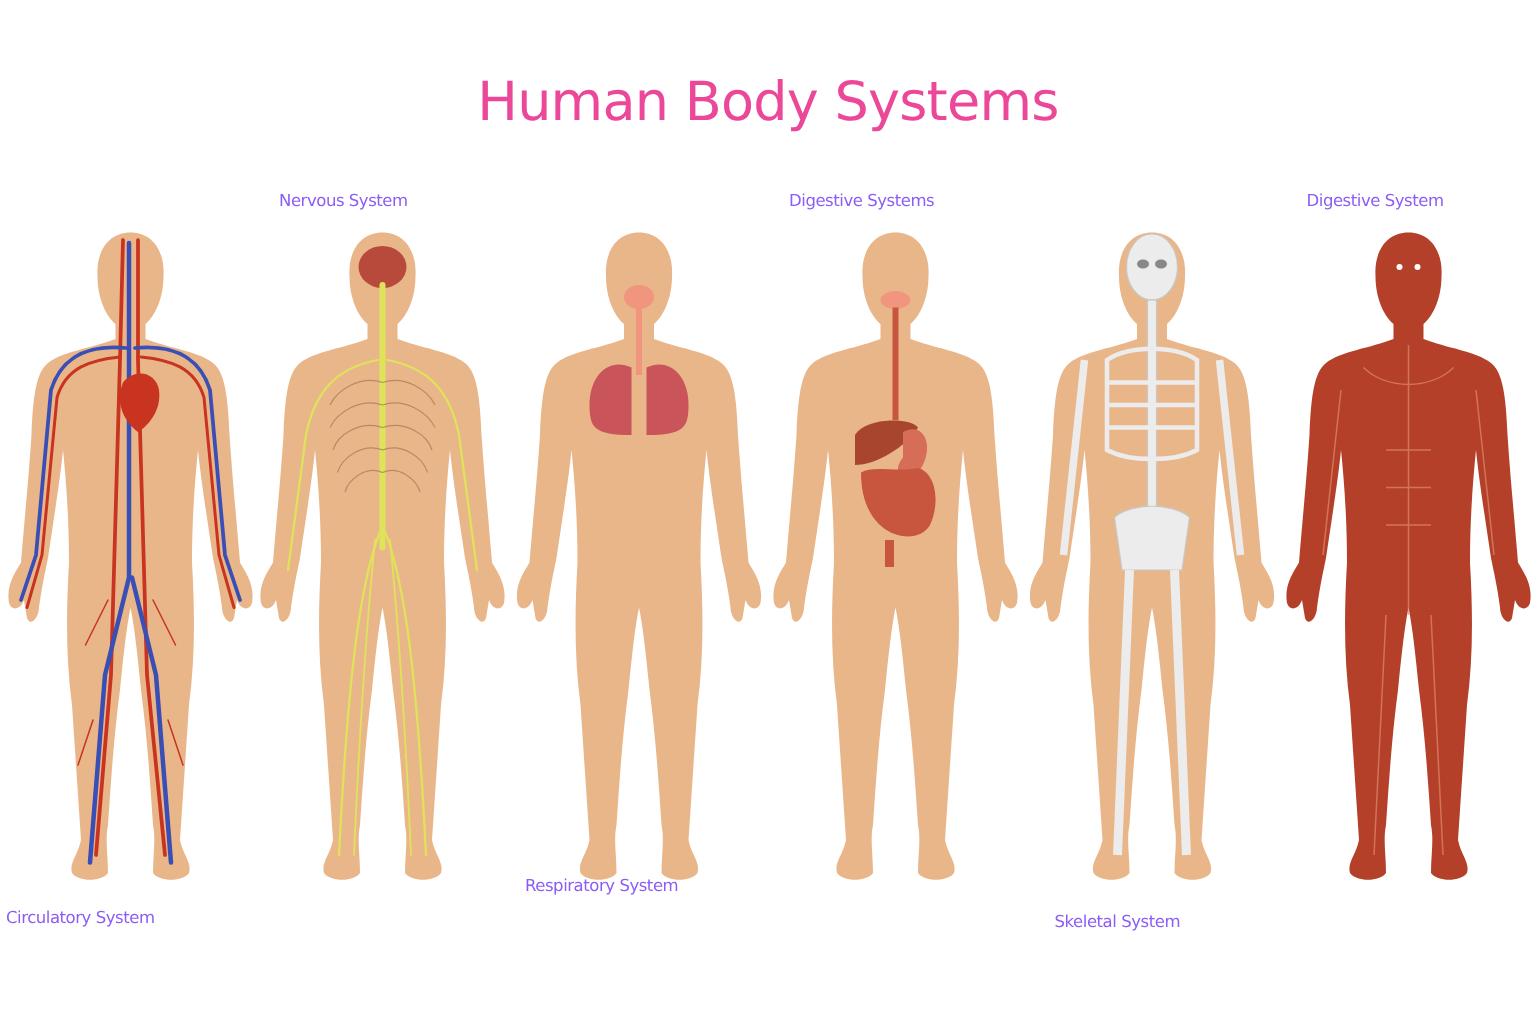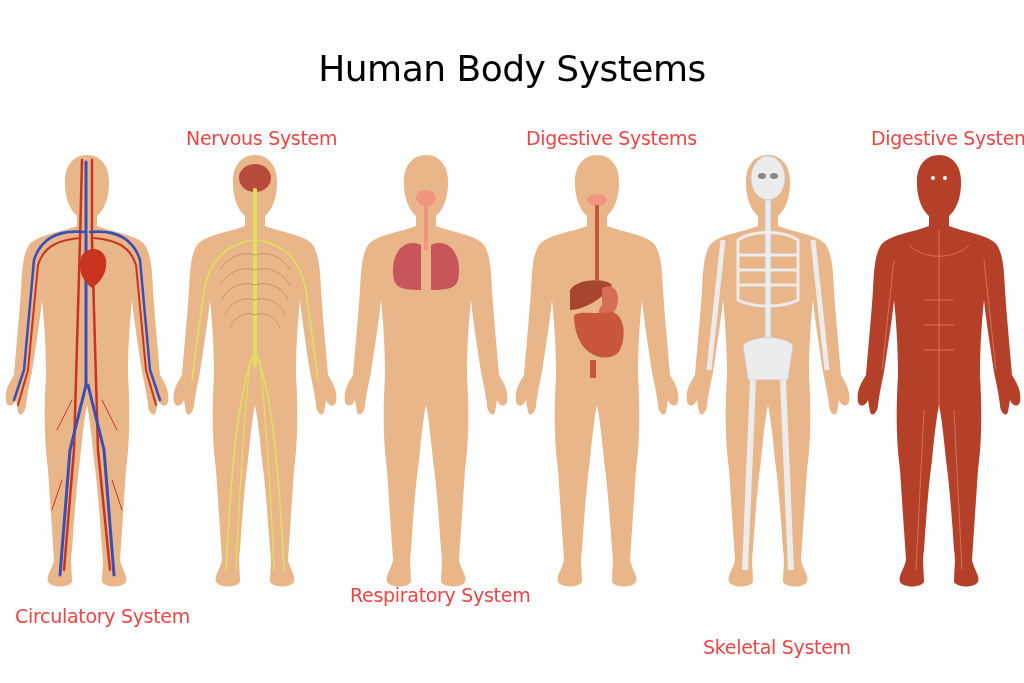--- a/index.html
+++ b/index.html
@@ -1,18 +1,18 @@
 <!DOCTYPE html>
 <html><head>
 <meta charset="utf-8">
 <style>
   html,body{margin:0;padding:0;background:#fff;}
   body{width:1024px;height:683px;position:relative;overflow:hidden;font-family:"Liberation Sans","DejaVu Sans",sans-serif;}
-  .title{position:absolute;left:0;width:1024px;top:48px;text-align:center;font-size:36px;color:#000000;font-family:"DejaVu Sans","Liberation Sans",sans-serif;letter-spacing:-0.5px;}
-  .label{position:absolute;font-size:19px;color:#ef4444;font-family:"DejaVu Sans","Liberation Sans",sans-serif;white-space:nowrap;letter-spacing:-0.3px;}
+  .title{position:absolute;left:0;width:1024px;top:48px;text-align:center;font-size:36px;color:#ec4899;font-family:"DejaVu Sans","Liberation Sans",sans-serif;letter-spacing:-0.5px;}
+  .label{position:absolute;font-size:11px;color:#8b5cf6;font-family:"DejaVu Sans","Liberation Sans",sans-serif;white-space:nowrap;letter-spacing:-0.3px;}
   .fig{position:absolute;top:150px;width:170px;height:450px;}
   svg{display:block;}
 </style>
 </head>
 <body>
 
 <svg width="0" height="0" style="position:absolute">
   <defs>
     <path id="body" d="M85,5 C70,5 62,18 63,34 C63,48 68,60 75,66 L75,76 C60,82 40,84 30,92 C22,98 20,115 19,140 C17,170 14,200 12,225 C8,232 2,240 4,252 C6,258 12,256 14,250 L16,262 C18,268 24,262 24,255 C26,240 28,232 30,222 C34,195 38,170 40,150 C42,170 44,195 44,225 C42,260 42,290 46,320 C48,350 50,380 52,410 C50,420 44,425 46,432 C50,438 66,438 70,432 C70,420 68,410 70,400 C72,370 74,340 78,310 C80,290 82,270 85,255 C88,270 90,290 92,310 C96,340 98,370 100,400 C102,410 100,420 100,432 C104,438 120,438 124,432 C126,425 120,420 118,410 C120,380 122,350 124,320 C128,290 128,260 126,225 C126,195 128,170 130,150 C132,170 136,195 140,222 C142,232 144,240 146,255 C146,262 152,268 154,262 L156,250 C158,256 164,258 166,252 C168,240 162,232 158,225 C156,200 153,170 151,140 C150,115 148,98 140,92 C130,84 110,82 95,76 L95,66 C102,60 107,48 107,34 C108,18 100,5 85,5 Z"></path>
   </defs>
@@ -30,21 +30,21 @@
       <path d="M86,235 L102,300 L112,425" stroke="#3a4fb5" stroke-width="3"></path>
       <path d="M82,82 C60,80 40,85 32,110 L22,220 L12,250" stroke="#3a4fb5" stroke-width="2.5"></path>
       <path d="M88,82 C110,80 130,85 138,110 L148,220 L158,250" stroke="#3a4fb5" stroke-width="2.5"></path>
       <path d="M78,88 C58,90 42,95 36,115 L26,220 L16,255" stroke="#c8341f" stroke-width="2"></path>
       <path d="M92,88 C112,90 128,95 134,115 L144,220 L154,255" stroke="#c8341f" stroke-width="2"></path>
       <path d="M70,250 L55,280 M100,250 L115,280 M60,330 L50,360 M110,330 L120,360" stroke="#c8341f" stroke-width="1"></path>
     </g>
     <path d="M80,105 C88,95 102,98 104,110 C106,125 95,135 90,138 C82,132 74,120 80,105 Z" fill="#c8341f"></path>
   </svg>
 </div>
-<div class="label" style="left:15px;top:605px">Circulatory System</div>
+<div class="label" style="left:4px;top:605px">Circulatory System</div>
 
 <div class="fig" style="left:170px">
   <svg width="170" height="450" viewBox="0 0 170 450">
     <use href="#body" fill="#e9b68a"></use>
     <ellipse cx="85" cy="28" rx="16" ry="14" fill="#b84a3c"></ellipse>
     <g fill="none" stroke="#dfe35a" stroke-linecap="round">
       <path d="M85,40 L85,215" stroke-width="4"></path>
       <path d="M82,90 C55,95 40,110 34,140 L22,230" stroke-width="1.5"></path>
       <path d="M88,90 C115,95 130,110 136,140 L148,230" stroke-width="1.5"></path>
       <path d="M83,205 C70,240 62,300 56,420" stroke-width="1.5"></path>
@@ -96,21 +96,21 @@
       <path d="M55,90 C70,80 100,80 115,90 L115,150 C100,158 70,158 55,150 Z" fill="none" stroke="#ececec" stroke-width="3"></path>
       <path d="M55,105 L115,105 M55,120 L115,120 M55,135 L115,135" stroke="#ececec" stroke-width="3"></path>
       <path d="M60,195 C70,185 100,185 110,195 L105,230 L65,230 Z"></path>
       <path d="M40,90 L26,220 M130,90 L144,220" stroke="#ececec" stroke-width="5"></path>
       <path d="M70,230 L62,420 M100,230 L108,420" stroke="#ececec" stroke-width="6"></path>
     </g>
     <ellipse cx="79" cy="26" rx="4" ry="3" fill="#888"></ellipse>
     <ellipse cx="91" cy="26" rx="4" ry="3" fill="#888"></ellipse>
   </svg>
 </div>
-<div class="label" style="left:703px;top:636px">Skeletal System</div>
+<div class="label" style="left:703px;top:608px">Skeletal System</div>
 
 <div class="fig" style="left:854px">
   <svg width="170" height="450" viewBox="0 0 170 450">
     <use href="#body" fill="#b5402a"></use>
     <g fill="none" stroke="#e08a6a" stroke-width="1" opacity="0.7">
       <path d="M85,80 L85,260"></path>
       <path d="M55,95 C70,110 100,110 115,95"></path>
       <path d="M70,150 L100,150 M70,175 L100,175 M70,200 L100,200"></path>
       <path d="M40,110 L28,220 M130,110 L142,220"></path>
       <path d="M70,260 L62,420 M100,260 L108,420"></path>

